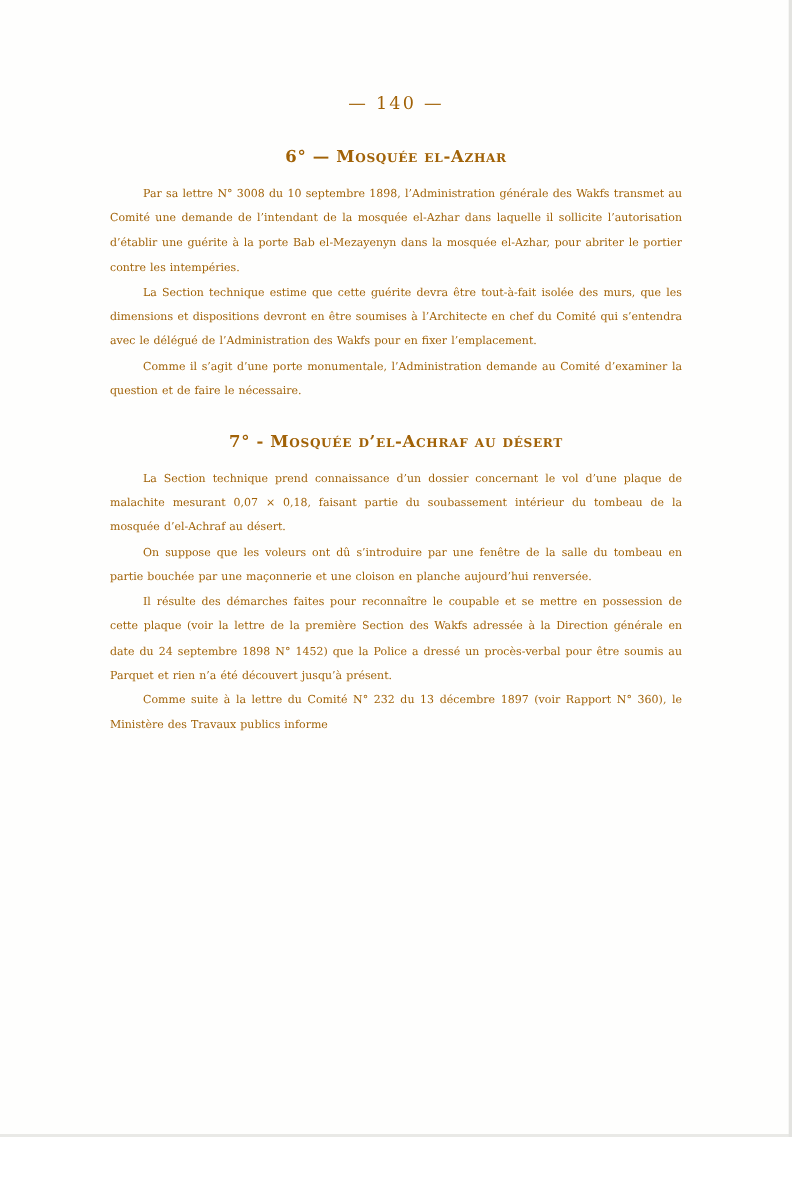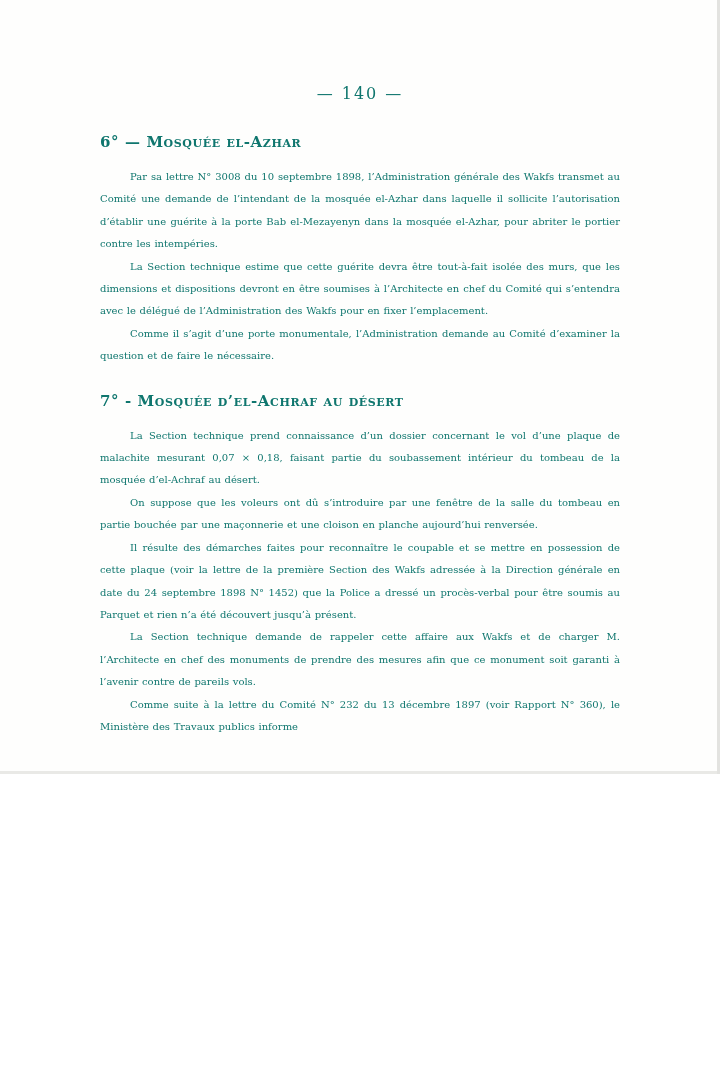--- a/index.html
+++ b/index.html
@@ -3,44 +3,44 @@
 <meta charset="utf-8">
 <style>
   html, body {
     margin: 0;
     padding: 0;
     background: #ffffff;
   }
   .page {
     position: relative;
     width: 720px;
-    height: 774px;
+    height: 1034px;
     background: #fefefd;
     box-shadow: inset -3px 0 0 #e3e3e0, inset 0 -3px 0 #e9e9e6;
     overflow: hidden;
     font-family: "DejaVu Serif", "Liberation Serif", serif;
-    color: #0f766e;
+    color: #a16207;
   }
   .content {
     position: absolute;
     left: 100px;
     top: 84px;
     width: 520px;
   }
   .page-number {
     text-align: center;
     font-size: 16px;
     letter-spacing: 2px;
     margin: 0 0 30px 0;
   }
   .doc-section {
     margin: 0;
   }
   .section-heading {
-    text-align: left;
+    text-align: center;
     font-variant: small-caps;
     font-weight: bold;
     font-size: 15px;
     letter-spacing: 0.6px;
     margin: 24px 0 15px 0;
   }
   .doc-section:first-of-type .section-heading {
     margin-top: 0;
   }
   .para {
@@ -65,21 +65,20 @@
       <p class="para">Par sa lettre N° 3008 du 10 septembre 1898, l’Administration générale des Wakfs transmet au Comité une demande de l’intendant de la mosquée el-Azhar dans laquelle il sollicite l’autorisation d’établir une guérite à la porte Bab el-Mezayenyn dans la mosquée el-Azhar, pour abriter le portier contre les intempéries.</p>
       <p class="para">La Section technique estime que cette guérite devra être tout-à-fait isolée des murs, que les dimensions et dispositions devront en être soumises à l’Architecte en chef du Comité qui s’entendra avec le délégué de l’Administration des Wakfs pour en fixer l’emplacement.</p>
       <p class="para">Comme il s’agit d’une porte monumentale, l’Administration demande au Comité d’examiner la question et de faire le nécessaire.</p>
     </section>
 
     <section class="doc-section">
       <h2 class="section-heading">7° - Mosquée d’el-Achraf au désert</h2>
       <p class="para">La Section technique prend connaissance d’un dossier concernant le vol d’une plaque de malachite mesurant 0,07 × 0,18, faisant partie du soubassement intérieur du tombeau de la mosquée d’el-Achraf au désert.</p>
       <p class="para">On suppose que les voleurs ont dû s’introduire par une fenêtre de la salle du tombeau en partie bouchée par une maçonnerie et une cloison en planche aujourd’hui renversée.</p>
       <p class="para">Il résulte des démarches faites pour reconnaître le coupable et se mettre en possession de cette plaque (voir la lettre de la première Section des Wakfs adressée à la Direction générale en date du 24 septembre 1898 N° 1452) que la Police a dressé un procès-verbal pour être soumis au Parquet et rien n’a été découvert jusqu’à présent.</p>
-      <p class="para">La Section technique demande de rappeler cette affaire aux Wakfs et de charger M. l’Architecte en chef des monuments de prendre des mesures afin que ce monument soit garanti à l’avenir contre de pareils vols.</p>
     </section>
 
     <section class="doc-section">
       <p class="para">Comme suite à la lettre du Comité N° 232 du 13 décembre 1897 (voir Rapport N° 360), le Ministère des Travaux publics informe</p>
     </section>
 
   </div>
 </div>
 
 </body></html>

